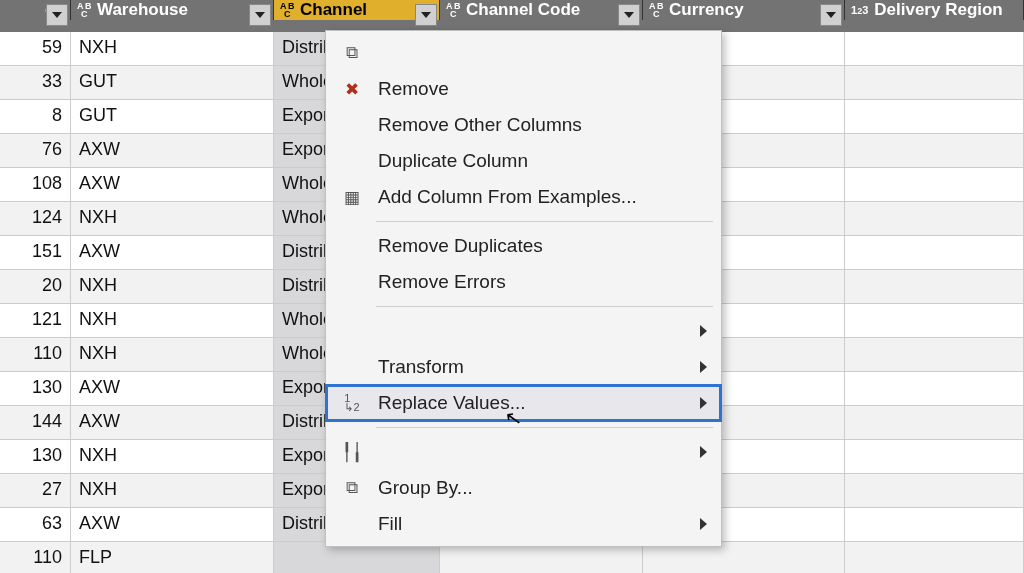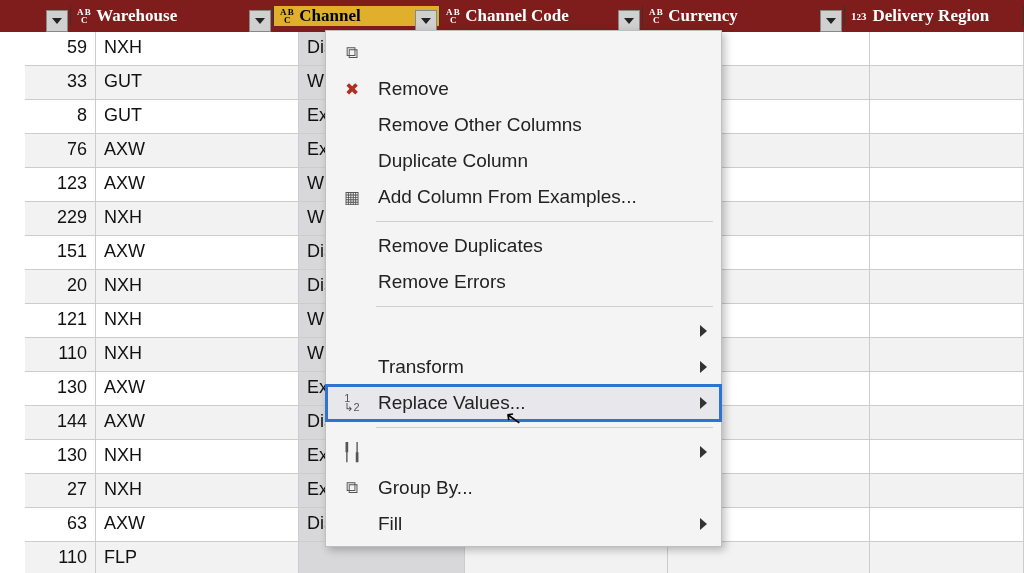--- a/index.html
+++ b/index.html
@@ -7,25 +7,24 @@
     font-family: "Segoe UI", Tahoma, sans-serif;
     font-size: 17px;
     background: #fff;
     width: 1024px;
     height: 573px;
     overflow: hidden;
     position: relative;
   }
   .header-row {
     display: flex;
-    background: #7f1d1d;
+    background: #737373;
     color: #fff;
     height: 32px;
-    align-items: center;
-    font-family: Liberation Serif, serif;
+    align-items: flex-start;
   }
   .header-cell {
     display: flex;
     align-items: center;
     padding: 0 6px;
     border-right: 1px solid #333;
     position: relative;
     font-size: 17px;
     font-weight: 600;
     white-space: nowrap;
@@ -72,21 +71,21 @@
     justify-content: center;
   }
   .filter-btn::after {
     content: "";
     border-left: 5px solid transparent;
     border-right: 5px solid transparent;
     border-top: 6px solid #222;
   }
   .grid {
     position: absolute;
-    top: 32px; left: 0; right: 0; bottom: 0; padding-left: 25px;
+    top: 32px; left: 0; right: 0; bottom: 0;
   }
   .row {
     display: flex;
     height: 34px;
     border-bottom: 1px solid #ccc;
   }
   .row:nth-child(odd){ background:#fff; }
   .row:nth-child(even){ background:#f2f2f2; }
   .cell {
     border-right: 1px solid #ccc;
@@ -229,29 +228,29 @@
     </div>
     <div class="row">
       <div class="cell num col-ex">76</div>
       <div class="cell col-wh">AXW</div>
       <div class="cell col-channel">Expor</div>
       <div class="cell col-code"></div>
       <div class="cell col-curr"></div>
       <div class="cell col-deliv"></div>
     </div>
     <div class="row">
-      <div class="cell num col-ex">123</div>
-      <div class="cell col-wh">AXW</div>
-      <div class="cell col-channel">Whole</div>
-      <div class="cell col-code"></div>
-      <div class="cell col-curr"></div>
-      <div class="cell col-deliv"></div>
-    </div>
-    <div class="row">
-      <div class="cell num col-ex">229</div>
+      <div class="cell num col-ex">108</div>
+      <div class="cell col-wh">AXW</div>
+      <div class="cell col-channel">Whole</div>
+      <div class="cell col-code"></div>
+      <div class="cell col-curr"></div>
+      <div class="cell col-deliv"></div>
+    </div>
+    <div class="row">
+      <div class="cell num col-ex">124</div>
       <div class="cell col-wh">NXH</div>
       <div class="cell col-channel">Whole</div>
       <div class="cell col-code"></div>
       <div class="cell col-curr"></div>
       <div class="cell col-deliv"></div>
     </div>
     <div class="row">
       <div class="cell num col-ex">151</div>
       <div class="cell col-wh">AXW</div>
       <div class="cell col-channel">Distril</div>

